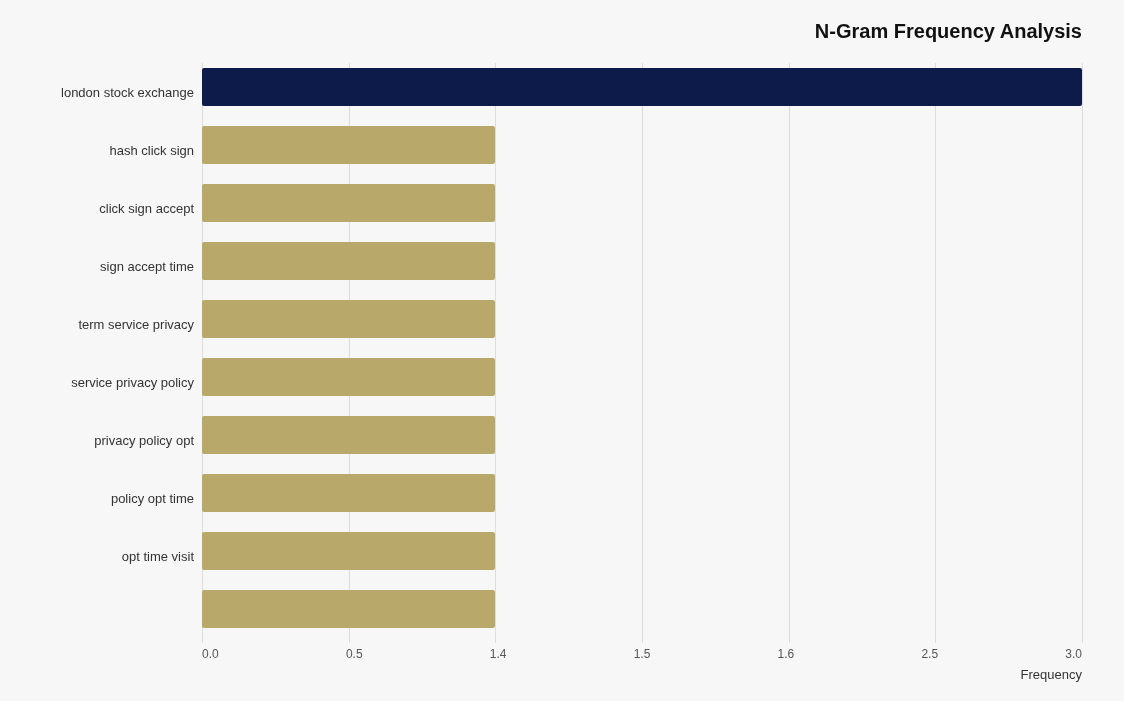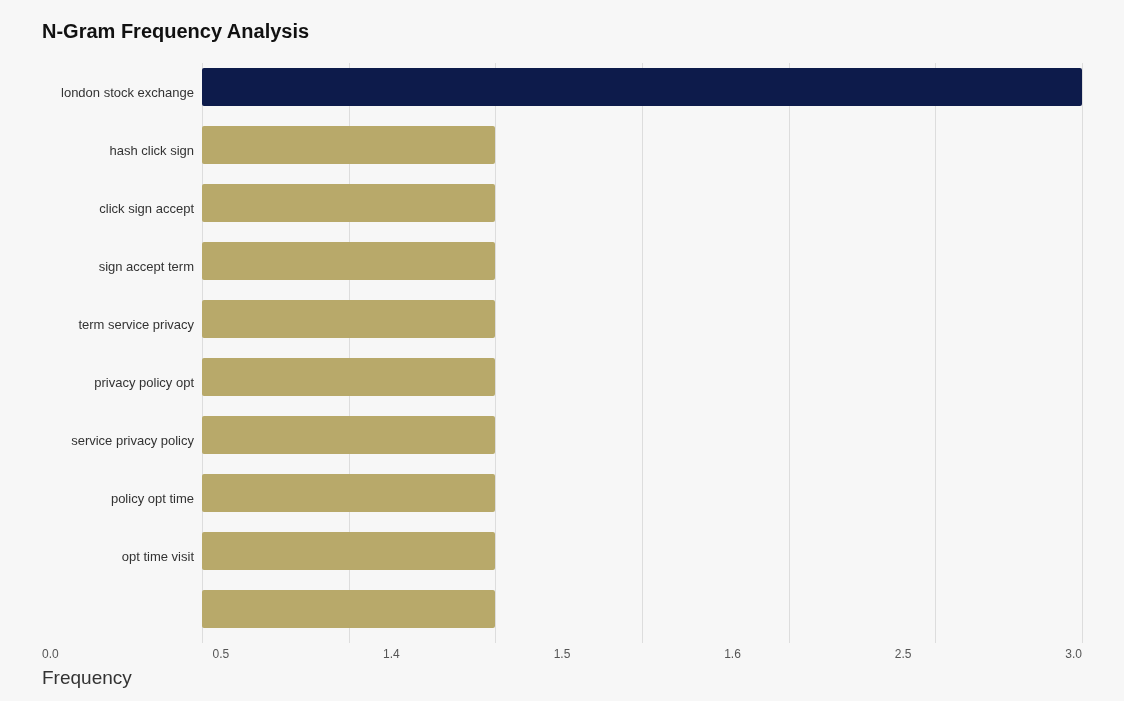--- a/index.html
+++ b/index.html
@@ -11,21 +11,21 @@
       align-items: center;
       width: 1124px;
       min-height: 701px;
     }
     .chart-container {
       background: #f7f7f7;
       width: 1100px;
       padding: 20px 30px 40px 30px;
     }
     .chart-title {
-      text-align: left;
+      text-align: right;
       font-size: 20px;
       font-weight: bold;
       color: #111;
       margin-bottom: 20px;
     }
     .chart-area {
       display: flex;
       flex-direction: column;
       width: 100%;
     }
@@ -74,57 +74,58 @@
       height: 38px;
       border-radius: 2px;
     }
     .bar-dark {
       background: #0d1b4b;
     }
     .bar-tan {
       background: #b8a96a;
     }
     .x-axis-section {
+      margin-left: 160px;
       display: flex;
       flex-direction: column;
     }
     .x-ticks {
       display: flex;
       flex-direction: row;
       justify-content: space-between;
       padding-top: 4px;
     }
     .x-tick {
       font-size: 12px;
       color: #555;
       text-align: center;
     }
     .x-axis-label {
-      text-align: left;
-      font-size: 19px;
+      text-align: right;
+      font-size: 13px;
       color: #333;
       margin-top: 6px;
     }
   </style>
 </head>
 <body>
 
 <div class="chart-container">
   <div class="chart-title">N-Gram Frequency Analysis</div>
   <div class="chart-area">
     <div class="bars-section">
 
       <div class="y-axis-labels" id="y-labels">
           <div class="y-label">london stock exchange</div>
           <div class="y-label">hash click sign</div>
           <div class="y-label">click sign accept</div>
-          <div class="y-label">sign accept term</div>
+          <div class="y-label">sign accept time</div>
           <div class="y-label">term service privacy</div>
+          <div class="y-label">service privacy policy</div>
           <div class="y-label">privacy policy opt</div>
-          <div class="y-label">service privacy policy</div>
           <div class="y-label">policy opt time</div>
           <div class="y-label">opt time visit</div>
         </div>
 
       <div class="bars-and-grid" id="bars-container">
 
       <div class="grid-line" style="left: 0%;"></div>
           <div class="grid-line" style="left: 16.6667%;"></div>
           <div class="grid-line" style="left: 33.3333%;"></div>
           <div class="grid-line" style="left: 50%;"></div>

